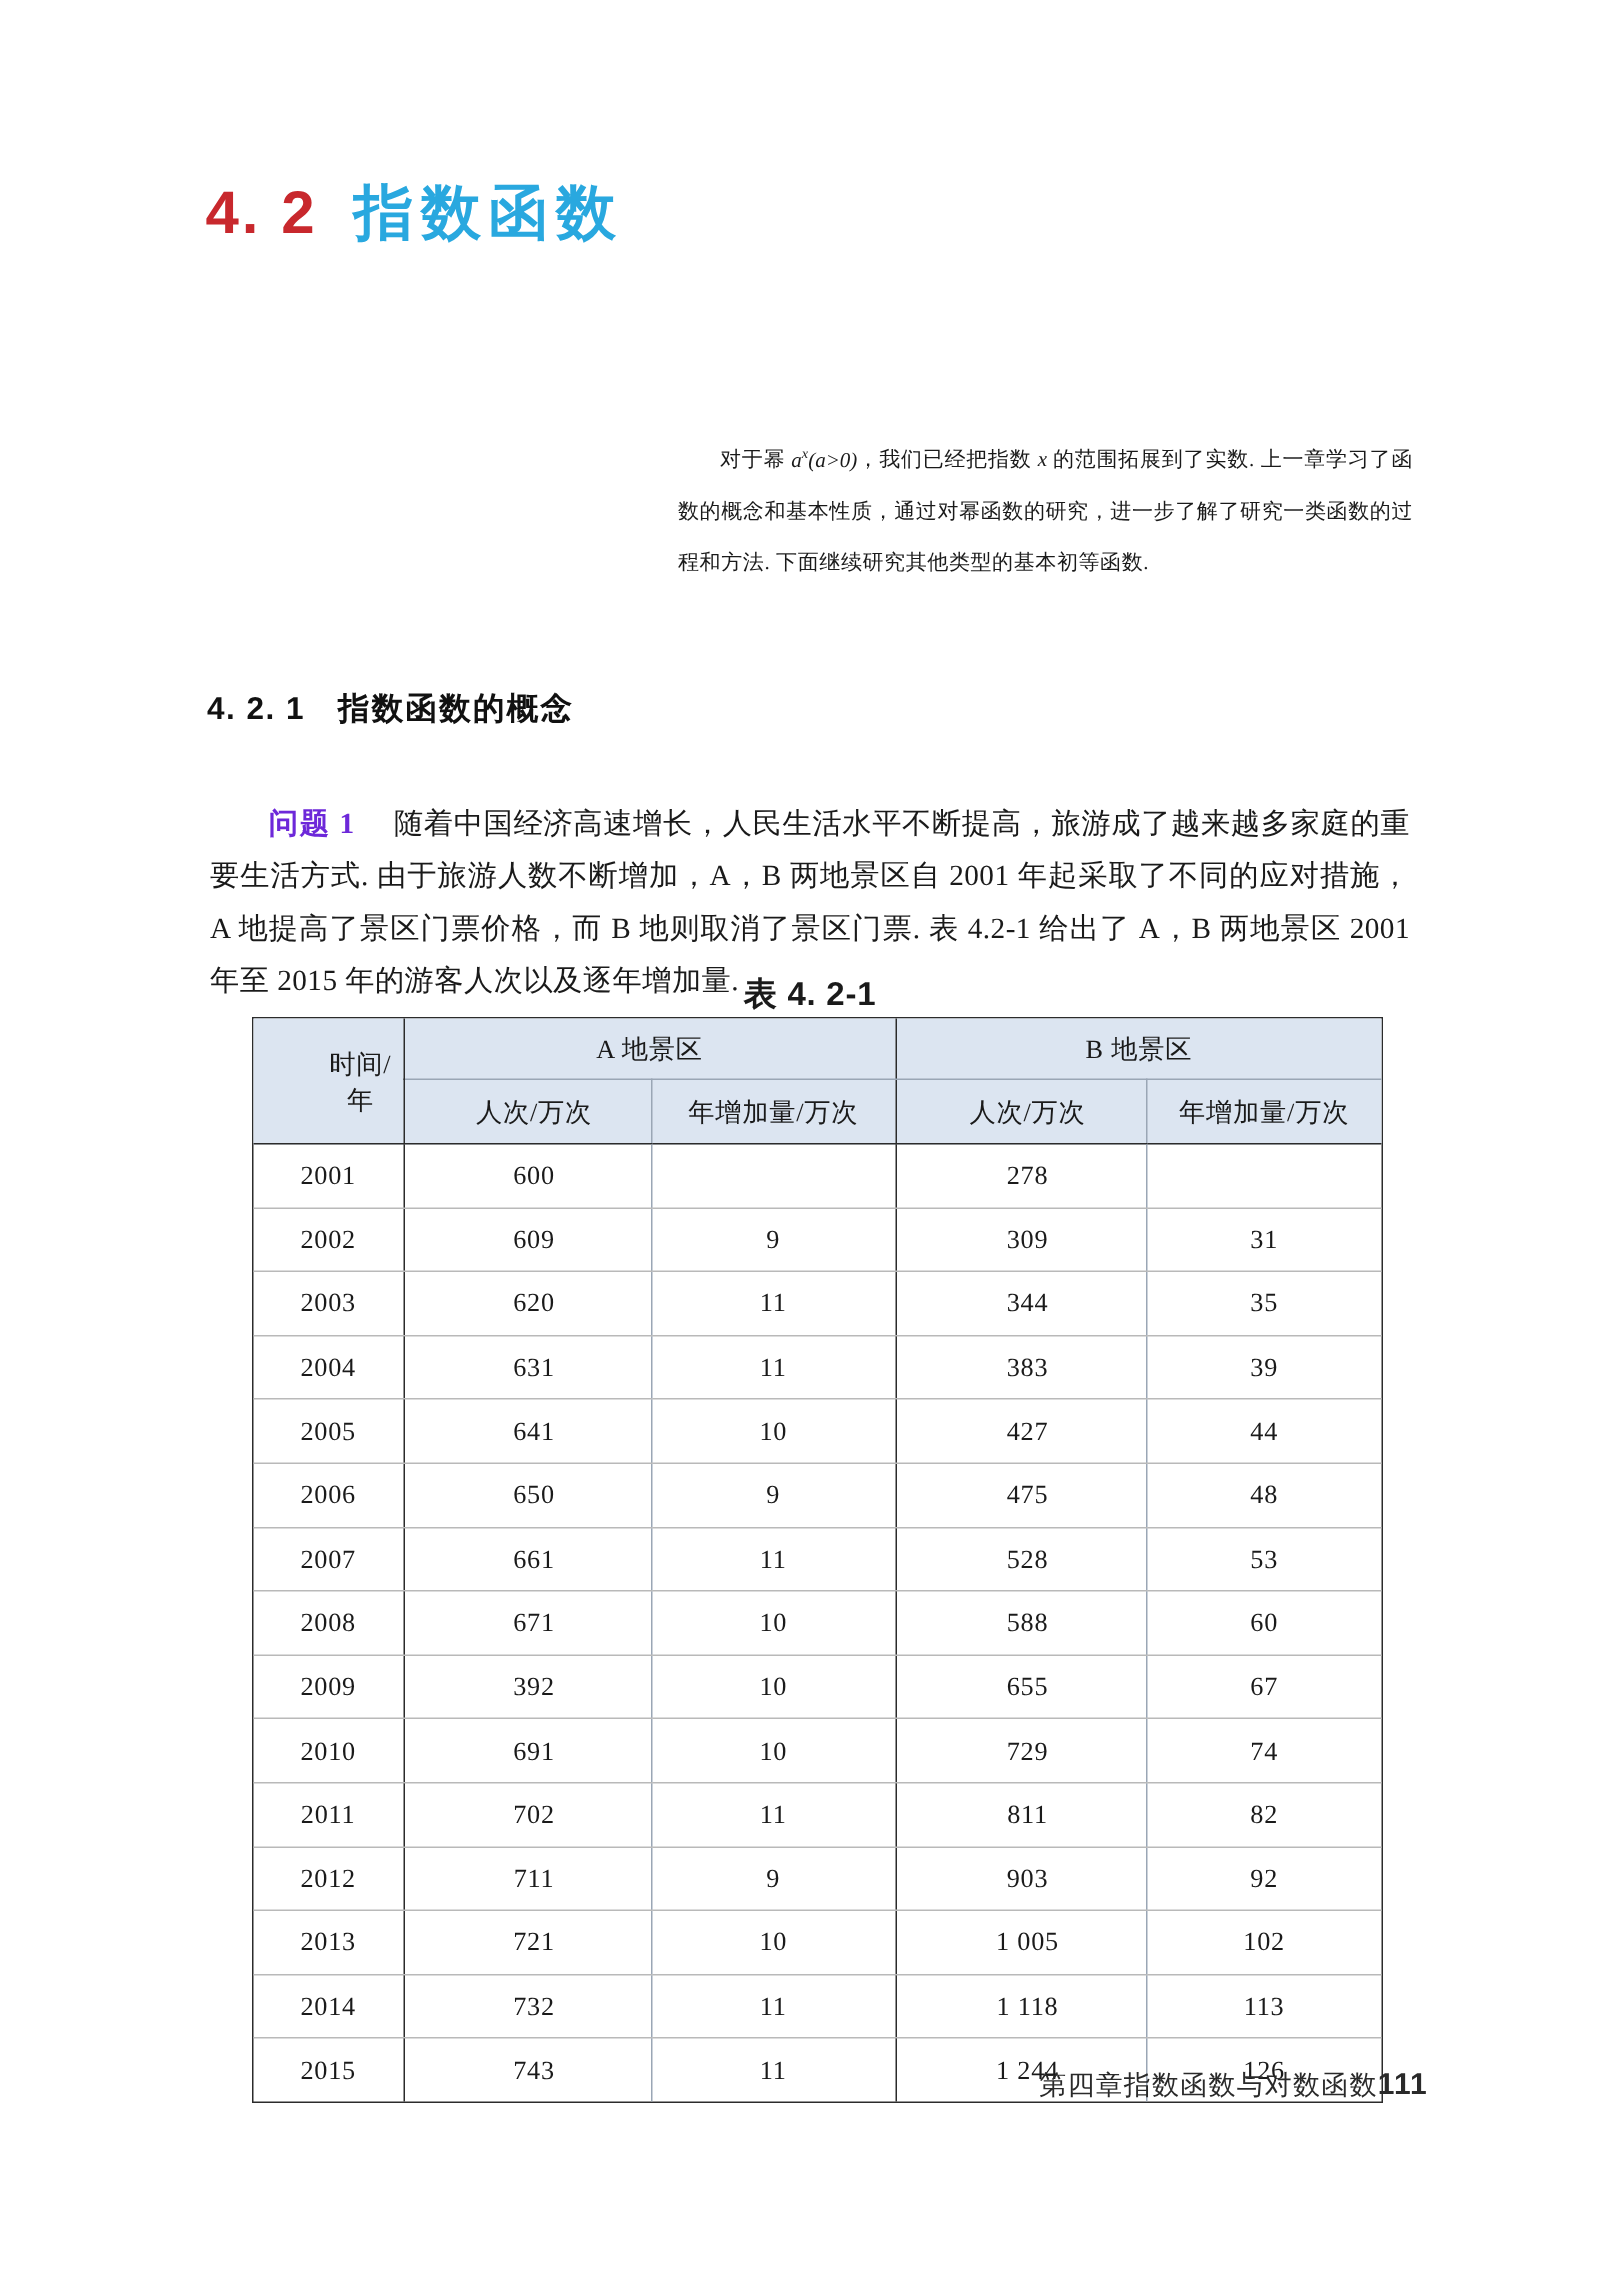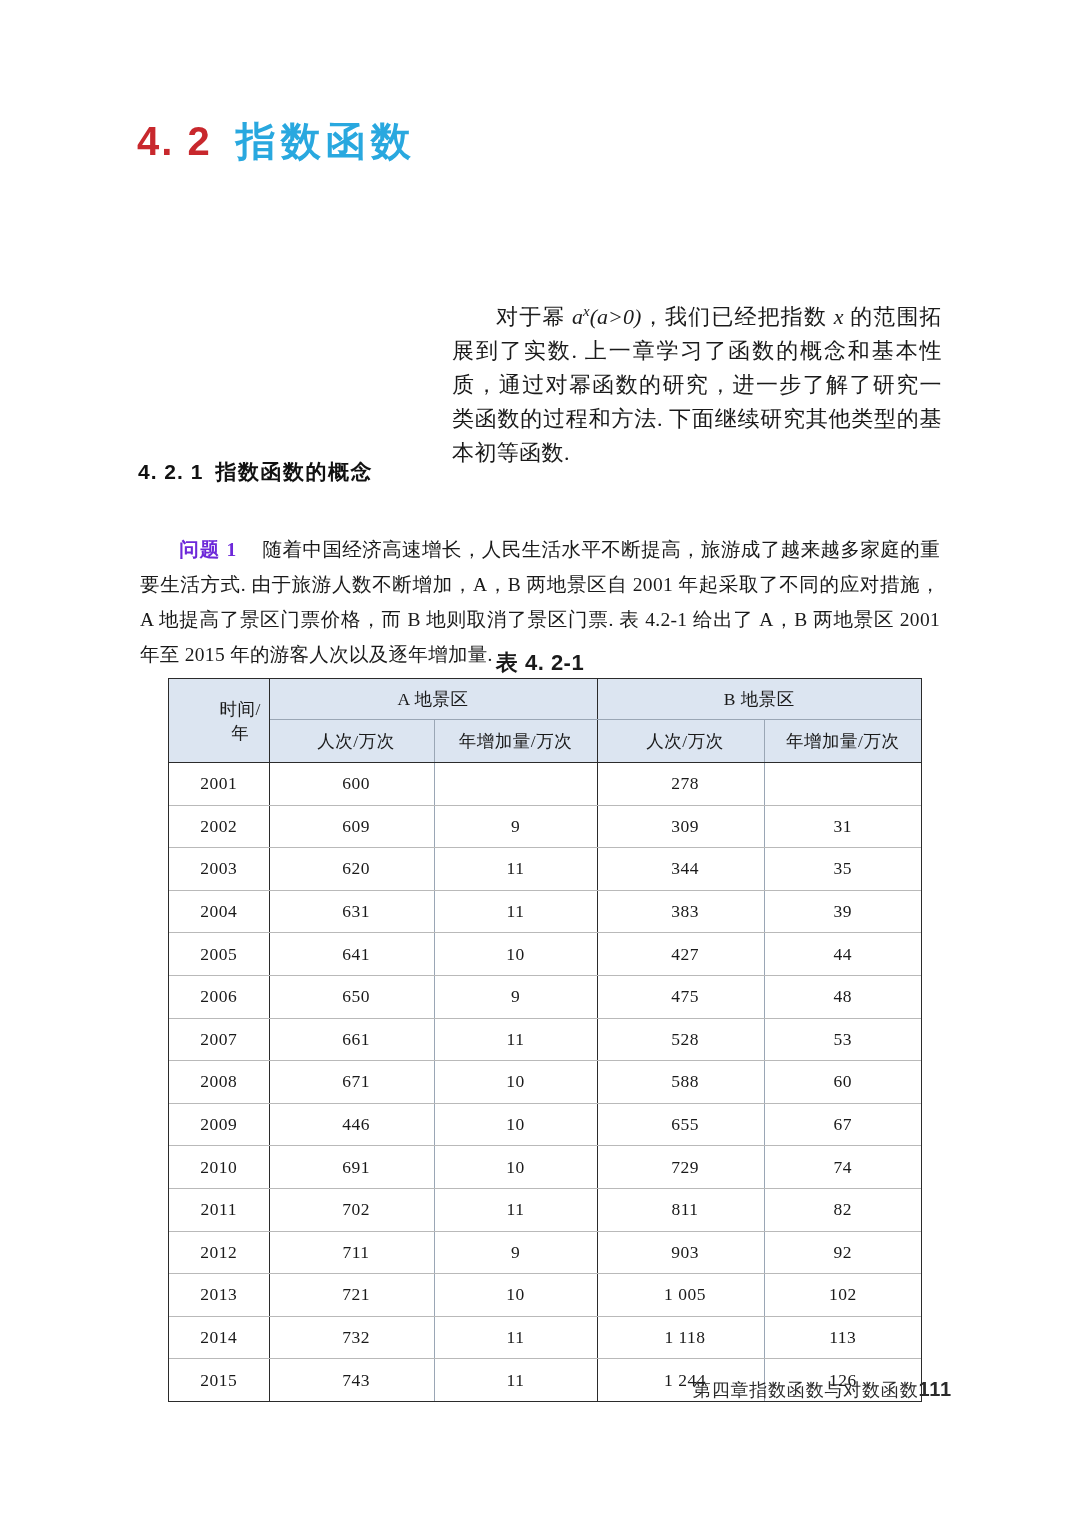--- a/index.html
+++ b/index.html
@@ -48,21 +48,21 @@
     color: #29a8df;
     margin-left: 24px;
   }
 
   
   .intro-para {
     position: absolute;
     left: 452px;
     top: 272px;
     width: 490px;
-    font-size: 22px;
+    font-size: 14px;
     line-height: 34px;
     text-align: justify;
     text-justify: inter-ideograph;
     text-indent: 2em;
     letter-spacing: 0.4px;
   }
   .mathit {
     font-family: "Liberation Serif", "DejaVu Serif", serif;
     font-style: italic;
     letter-spacing: 0;
@@ -77,21 +77,21 @@
     position: absolute;
     left: 138px;
     top: 458px;
     font-family: "Liberation Sans", "DejaVu Sans", sans-serif;
     font-weight: bold;
     font-size: 21px;
     color: #111;
     letter-spacing: 0.5px;
   }
   .section-head .sec-num { letter-spacing: 1px; }
-  .section-head .sec-label { margin-left: 12px; letter-spacing: 1.5px; }
+  .section-head .sec-label { margin-left: 22px; letter-spacing: 1.5px; }
 
   
   .problem-para {
     position: absolute;
     left: 140px;
     top: 512px;
     width: 800px;
     font-size: 19.5px;
     line-height: 35px;
     text-align: justify;
@@ -287,21 +287,21 @@
           </tr>
           <tr>
             <td class="vline-r">2008</td>
             <td class="vline-r-light">671</td>
             <td class="vline-r">10</td>
             <td class="vline-r-light">588</td>
             <td>60</td>
           </tr>
           <tr>
             <td class="vline-r">2009</td>
-            <td class="vline-r-light">446</td>
+            <td class="vline-r-light">392</td>
             <td class="vline-r">10</td>
             <td class="vline-r-light">655</td>
             <td>67</td>
           </tr>
           <tr>
             <td class="vline-r">2010</td>
             <td class="vline-r-light">691</td>
             <td class="vline-r">10</td>
             <td class="vline-r-light">729</td>
             <td>74</td>

